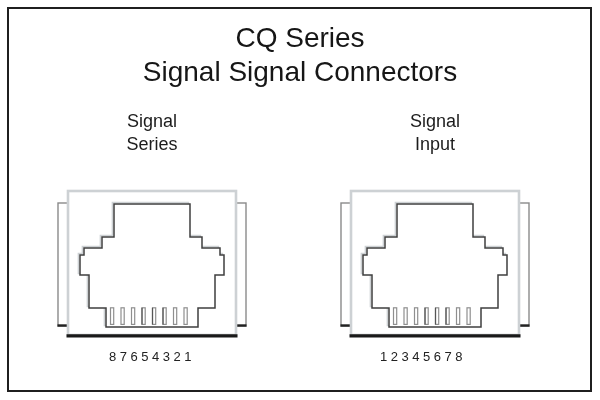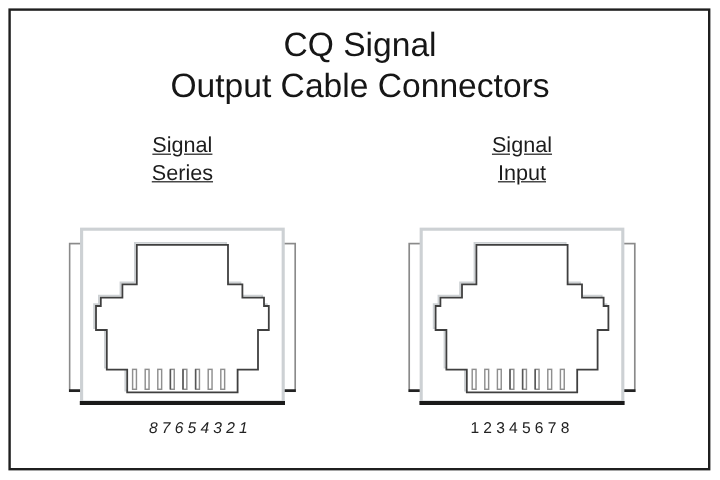--- a/index.html
+++ b/index.html
@@ -10,33 +10,33 @@
   .frame{
     position:absolute;left:7px;top:7px;right:8px;bottom:8px;
     border:2px solid #1f1f1f;pointer-events:none;
   }
   .title{
     position:absolute;left:0;right:0;top:21px;text-align:center;
     font-size:28px;line-height:34px;color:#161616;
   }
   .conn-label{
     position:absolute;top:110px;width:190px;text-align:center;
-    font-size:18px;line-height:23px;color:#1c1c1c;text-decoration:underline;
+    font-size:18px;line-height:23px;color:#1c1c1c;
   }
   .conn-label.left{left:57px;}
   .conn-label.right{left:340px;}
   .conn-svg{position:absolute;width:190px;height:155px;top:186px;}
   .conn-svg.left{left:57px;}
   .conn-svg.right{left:340px;}
   .pin-numbers{
     position:absolute;top:349px;width:190px;text-align:center;
     font-size:13px;letter-spacing:3.5px;color:#222;
   }
-  .pin-numbers.left{left:72px;font-style:italic;}
-  .pin-numbers.right{left:340px;}
+  .pin-numbers.left{left:57px;}
+  .pin-numbers.right{left:328px;}
   .defs-holder{position:absolute;width:0;height:0;overflow:hidden;}
 </style>
 </head>
 <body>
 
 <div class="page">
 
   <svg class="defs-holder" aria-hidden="true">
     <defs>
       <symbol id="rj45-jack" viewBox="0 0 190 155">
@@ -70,22 +70,22 @@
           <line x1="95.5" y1="121.8" x2="95.5" y2="138.4"></line>
           <line x1="106.0" y1="121.8" x2="106.0" y2="138.4"></line>
         </g>
       </symbol>
     </defs>
   </svg>
 
   <div class="frame"></div>
 
   <div class="title">
-    <div>CQ Signal</div>
-    <div>Output Cable Connectors</div>
+    <div>CQ Series</div>
+    <div>Signal Signal Connectors</div>
   </div>
 
   <div class="conn-label left">
     <div>Signal</div>
     <div>Series</div>
   </div>
   <svg class="conn-svg left" viewBox="0 0 190 155">
     <use href="#rj45-jack"></use>
   </svg>
   <div class="pin-numbers left">87654321</div>

